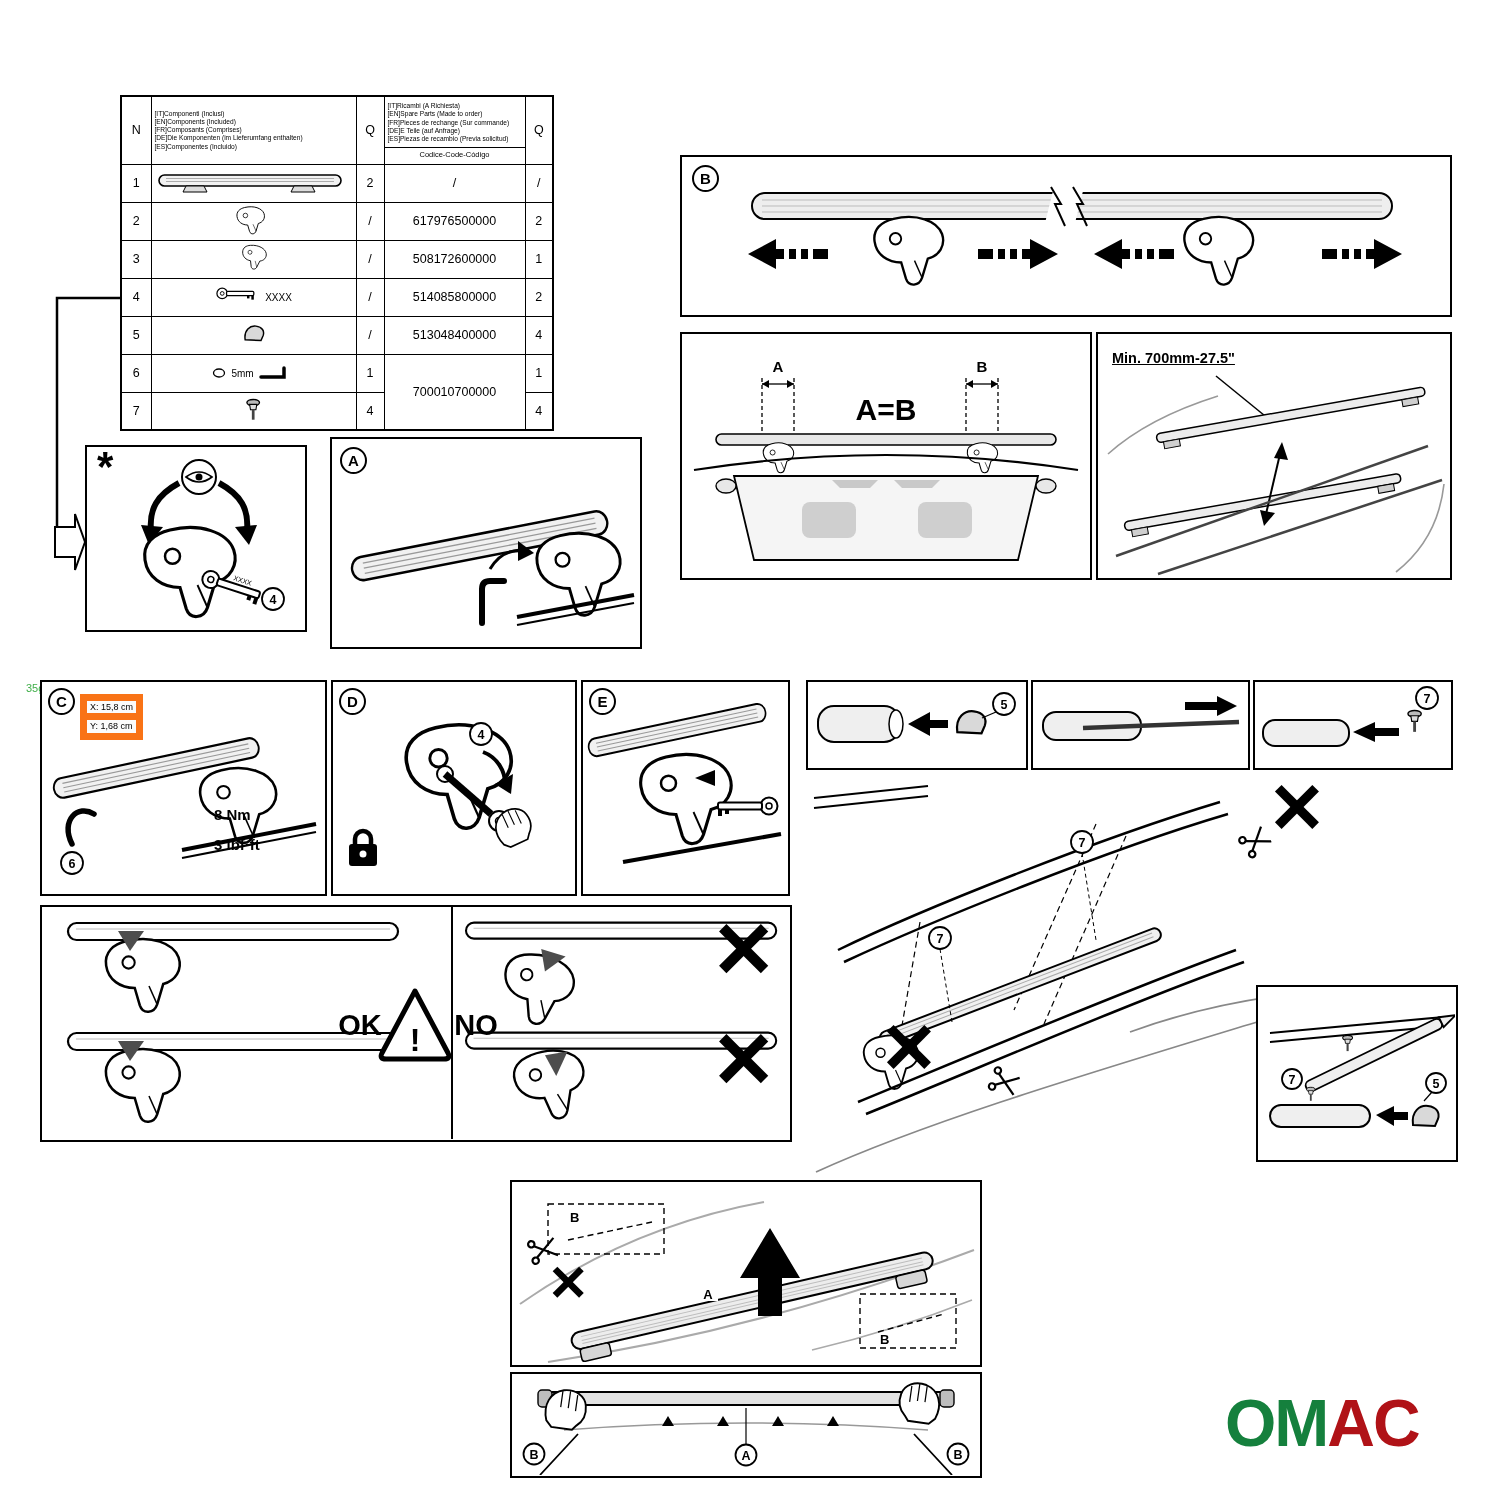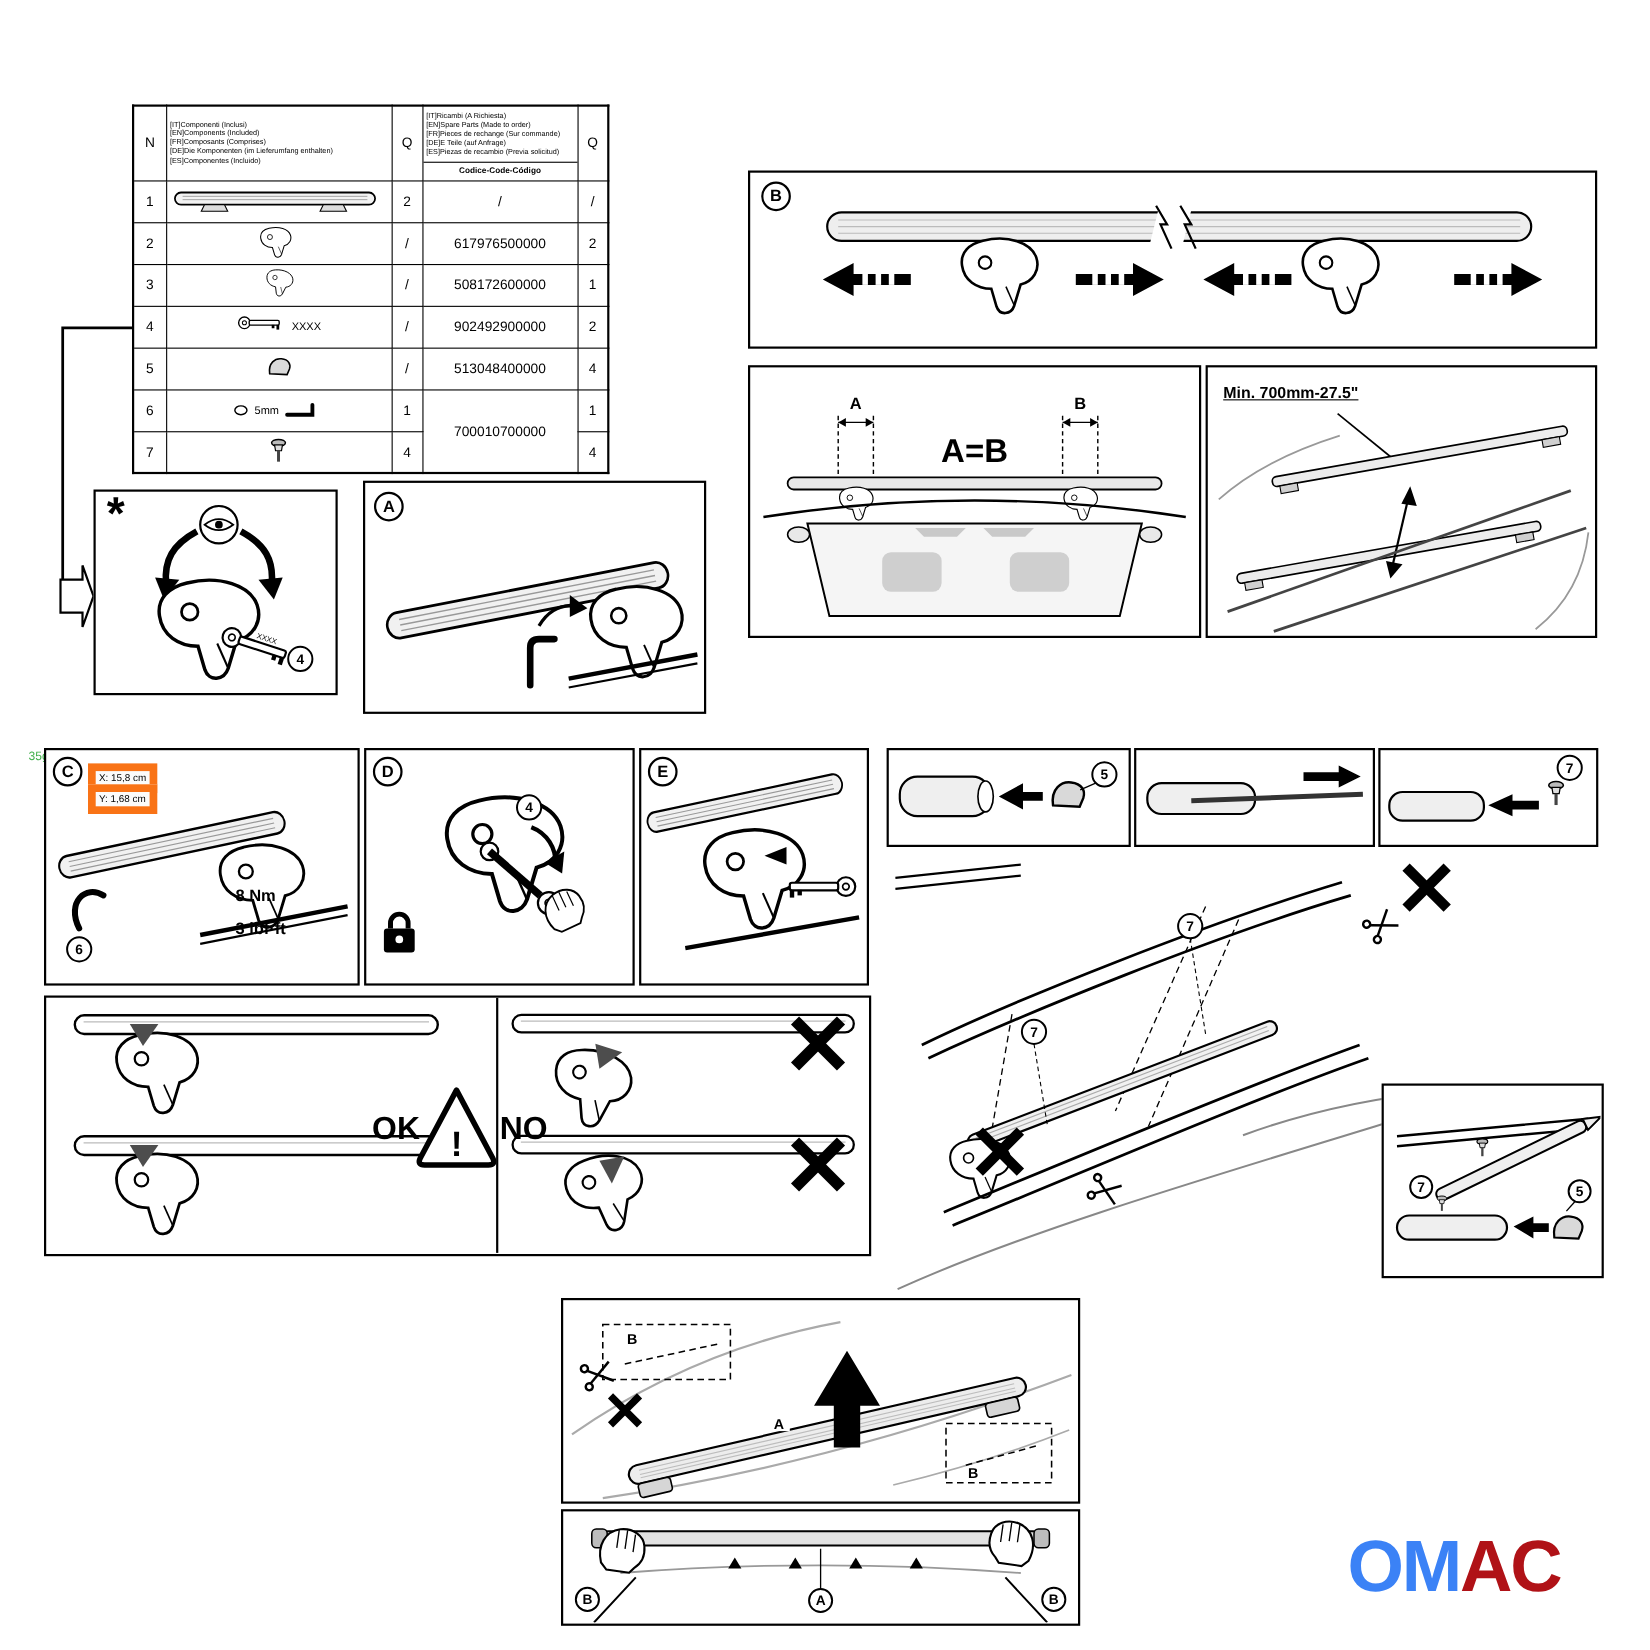--- a/index.html
+++ b/index.html
@@ -7,31 +7,31 @@
 body{position:relative;background:#fff;font-family:"Liberation Sans","DejaVu Sans",sans-serif;color:#000}
 svg{display:block;font-family:inherit}
 .panel{position:absolute;border:2.5px solid #000;background:#fff}
 .clet{position:absolute;width:27px;height:27px;border:2px solid #000;border-radius:50%;background:#fff;display:flex;align-items:center;justify-content:center;font-weight:bold;font-size:15px;z-index:3}
 .star-mark{position:absolute;left:10px;top:-4px;font-size:42px;font-weight:bold;z-index:3}
 .tablewrap{position:absolute;left:120px;top:95px}
 table.parts{border-collapse:collapse;background:#fff;border:2px solid #000}
 table.parts th,table.parts td{border:1.5px solid #000;vertical-align:middle;text-align:center;padding:0;font-weight:normal}
 .h-lines{padding:2px 3px;text-align:left}
 .h-lines div{font-size:6.6px;line-height:1.25;white-space:nowrap}
-.codice{border-top:1px solid #000;margin-top:2px;padding:2px 0 1px;font-size:7.5px;font-weight:bold}
+.codice{border-top:1px solid #000;margin-top:2px;padding:2px 0 1px;font-size:7.5px;font-weight:normal}
 .cell-n{font-size:12.5px}
 .cell-q{font-size:12.5px}
 .cell-code{font-size:12.5px}
 .comp-flex{display:flex;align-items:center;justify-content:center;gap:4px}
 .part-label{font-size:10px}
 .chip{position:absolute;border:7px solid #f97316;background:#fbfbfb;font-size:9px;padding:0 3px;line-height:13px;white-space:nowrap;z-index:3}
 .torque{position:absolute;font-weight:bold;font-size:15px;line-height:1.25;z-index:3}
 .note-underline{position:absolute;font-size:14.5px;font-weight:bold;text-decoration:underline;z-index:3}
 .brand{position:absolute;left:1225px;top:1390px;font-weight:bold;font-size:66px;letter-spacing:-2px;line-height:1}
-.brand .om{color:#3b82f6}
+.brand .om{color:#15803d}
 .brand .ac{color:#b01217}
 .artifact{position:absolute;left:26px;top:682px;color:#3fae49;font-size:11px}
 .cnum-t{font-size:12.5px;font-weight:bold;text-anchor:middle}
 .dim-t{font-size:15px;font-weight:bold;text-anchor:middle}
 .abs{position:absolute}
 </style>
 </head>
 <body>
 
 <svg width="0" height="0" style="position:absolute">
@@ -173,21 +173,21 @@
   <td class="cell-n">4</td>
   <td>
     <div class="comp-flex">
       <svg width="46" height="22">
                 <use href="#d-key" transform="translate(1,0) scale(0.62)"></use>
               </svg>
       <span class="part-label">XXXX</span>
     </div>
   </td>
   <td class="cell-q">/</td>
-  <td class="cell-code">902492900000</td>
+  <td class="cell-code">514085800000</td>
   <td class="cell-q">2</td>
 </tr>
 <tr style="height:38px">
   <td class="cell-n">5</td>
   <td>
     <div class="comp-flex">
               <svg width="26" height="22">
                 <use href="#d-cap" transform="translate(2,0) scale(0.72)"></use>
               </svg>
             </div>

